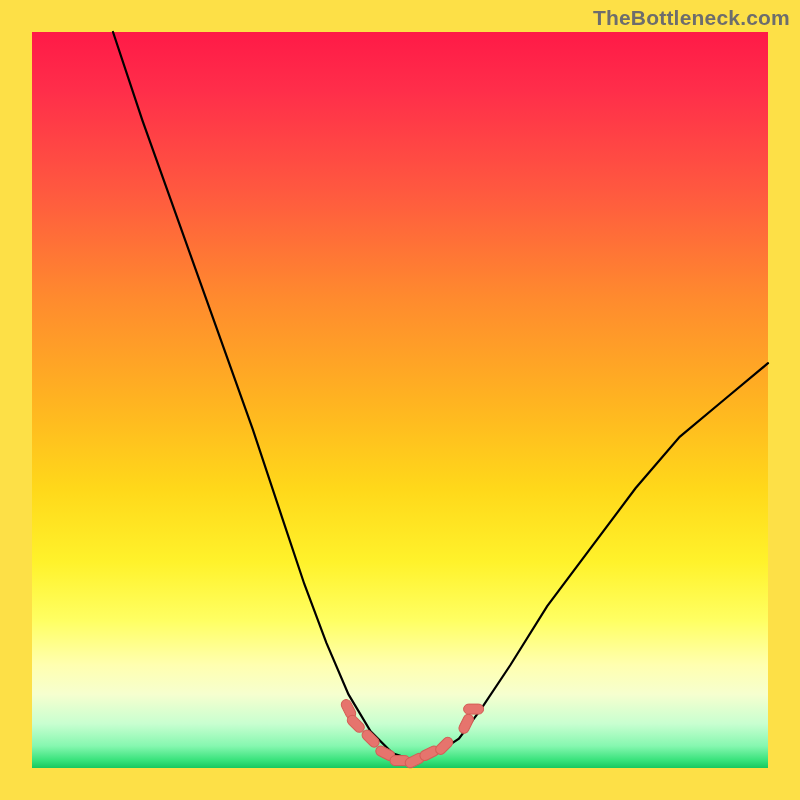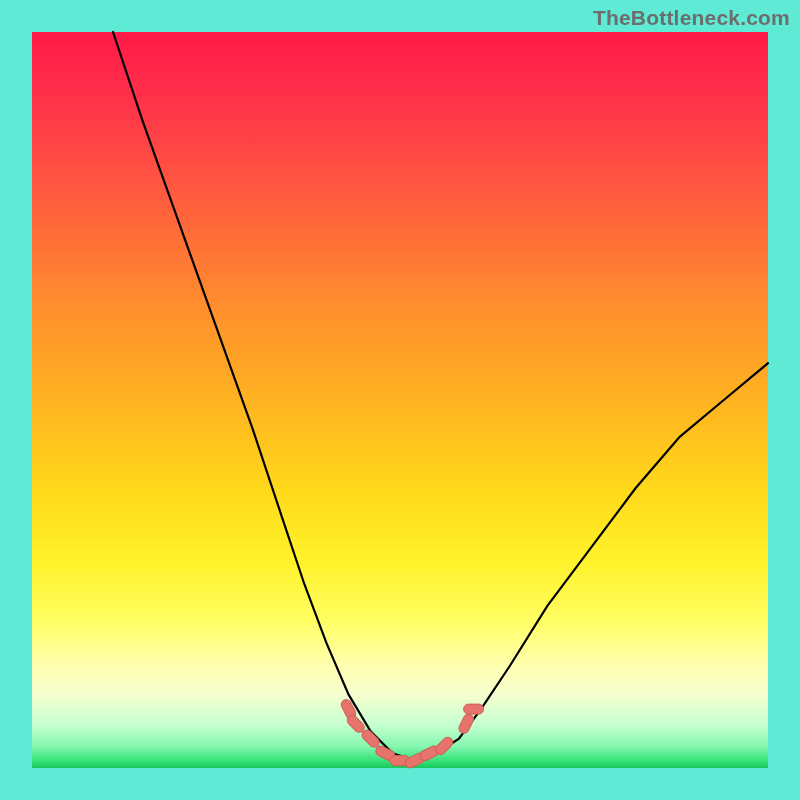--- a/index.html
+++ b/index.html
@@ -8,21 +8,21 @@
     width: 800px;
     height: 800px;
     overflow: hidden;
     background: #000;
     font-family: Arial, Helvetica, sans-serif;
   }
   .frame {
     position: relative;
     width: 800px;
     height: 800px;
-    background: #5eead4;
+    background: #fde047;
   }
   .plot-area {
     position: absolute;
     left: 32px;
     top: 32px;
     width: 736px;
     height: 736px;
     
     background: linear-gradient(
       to bottom,

